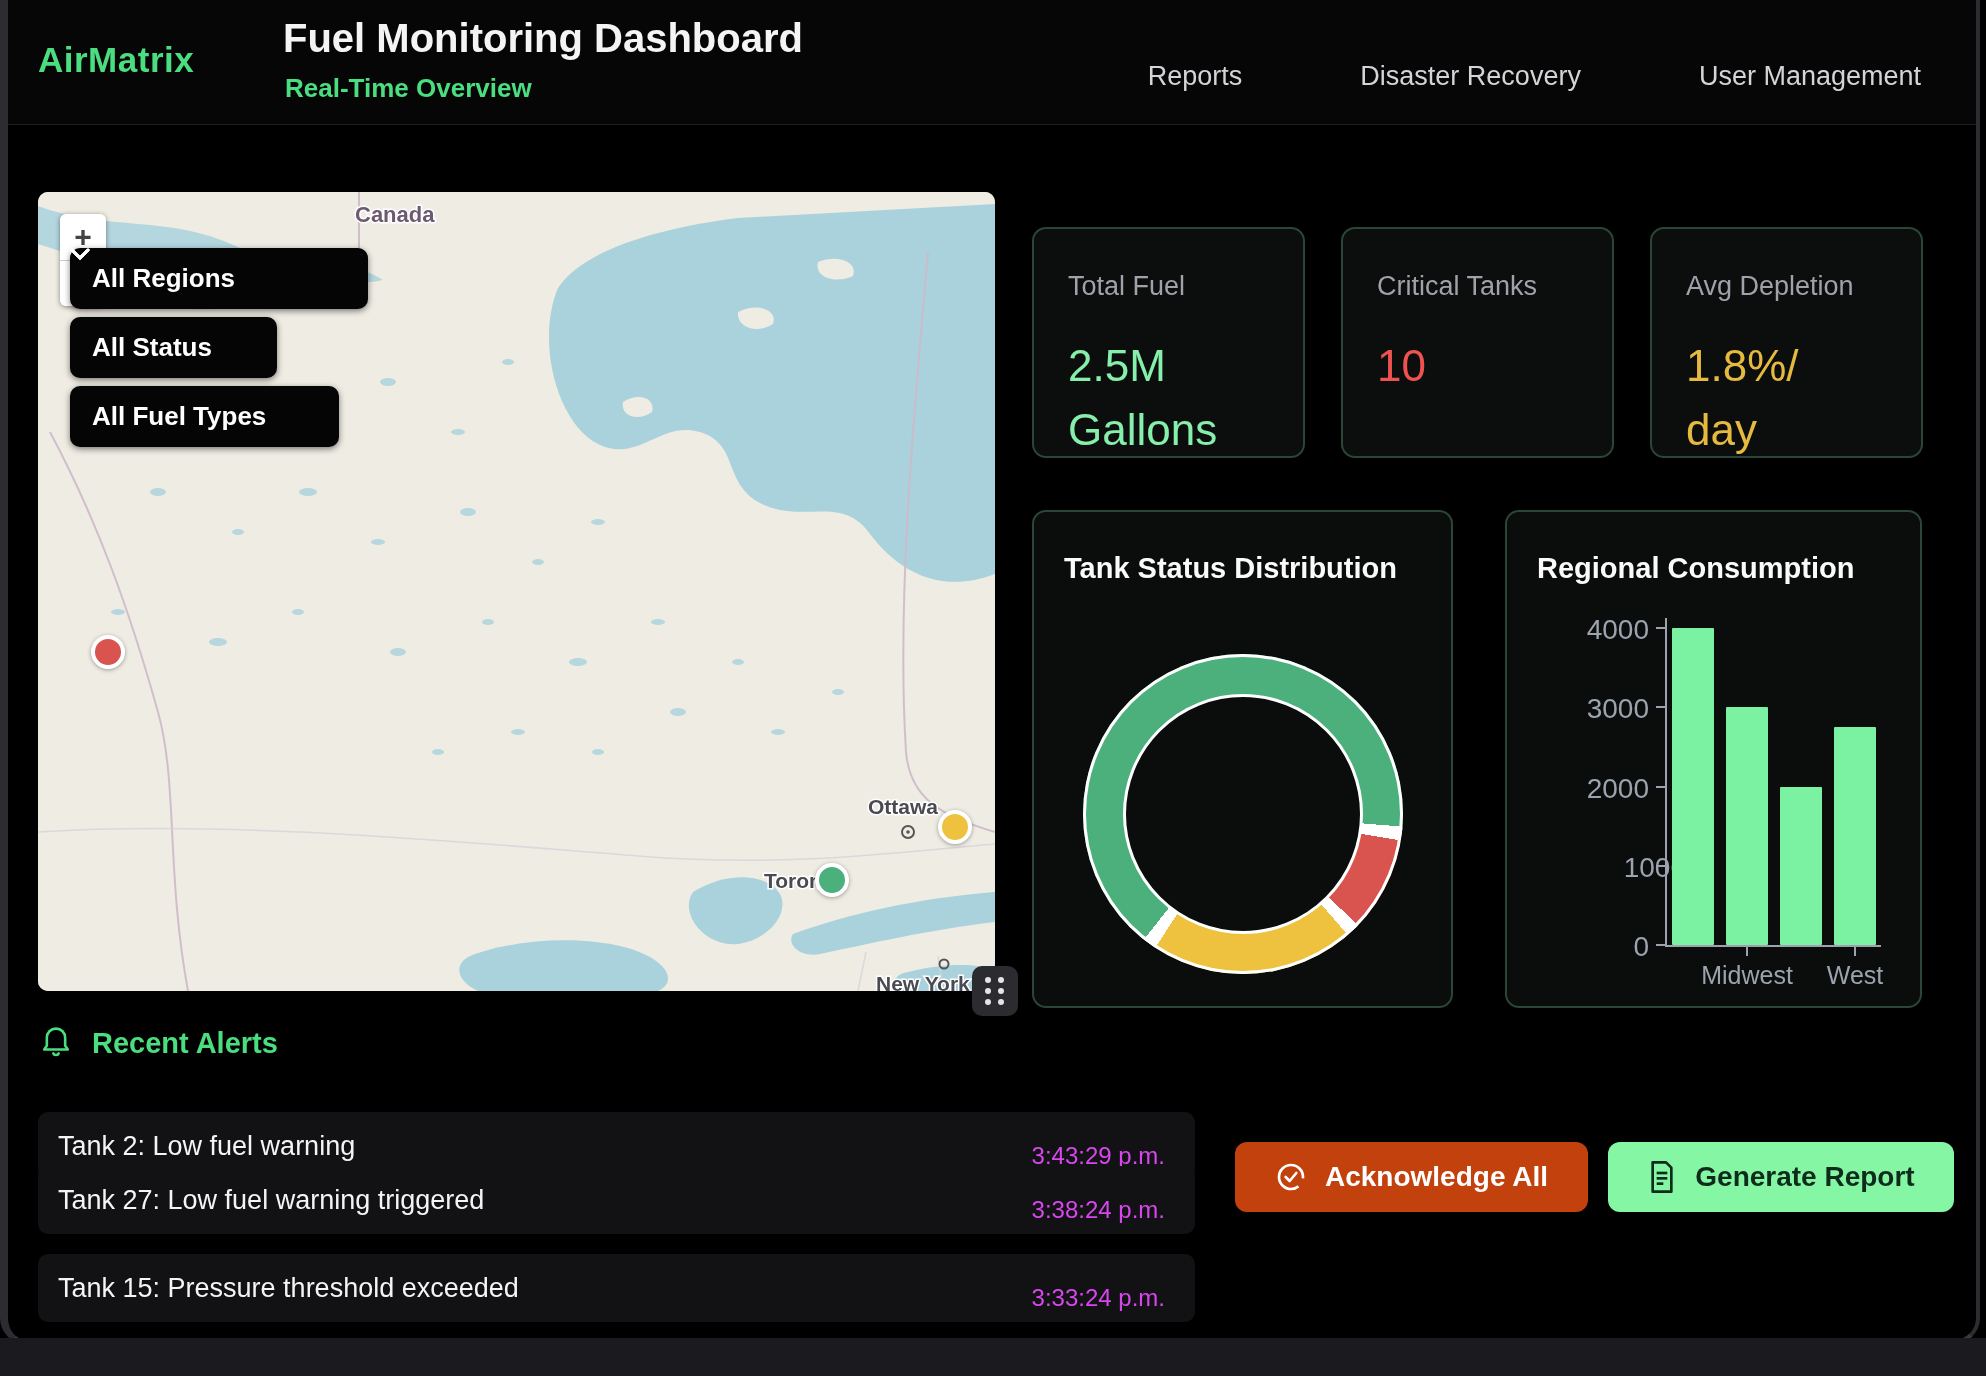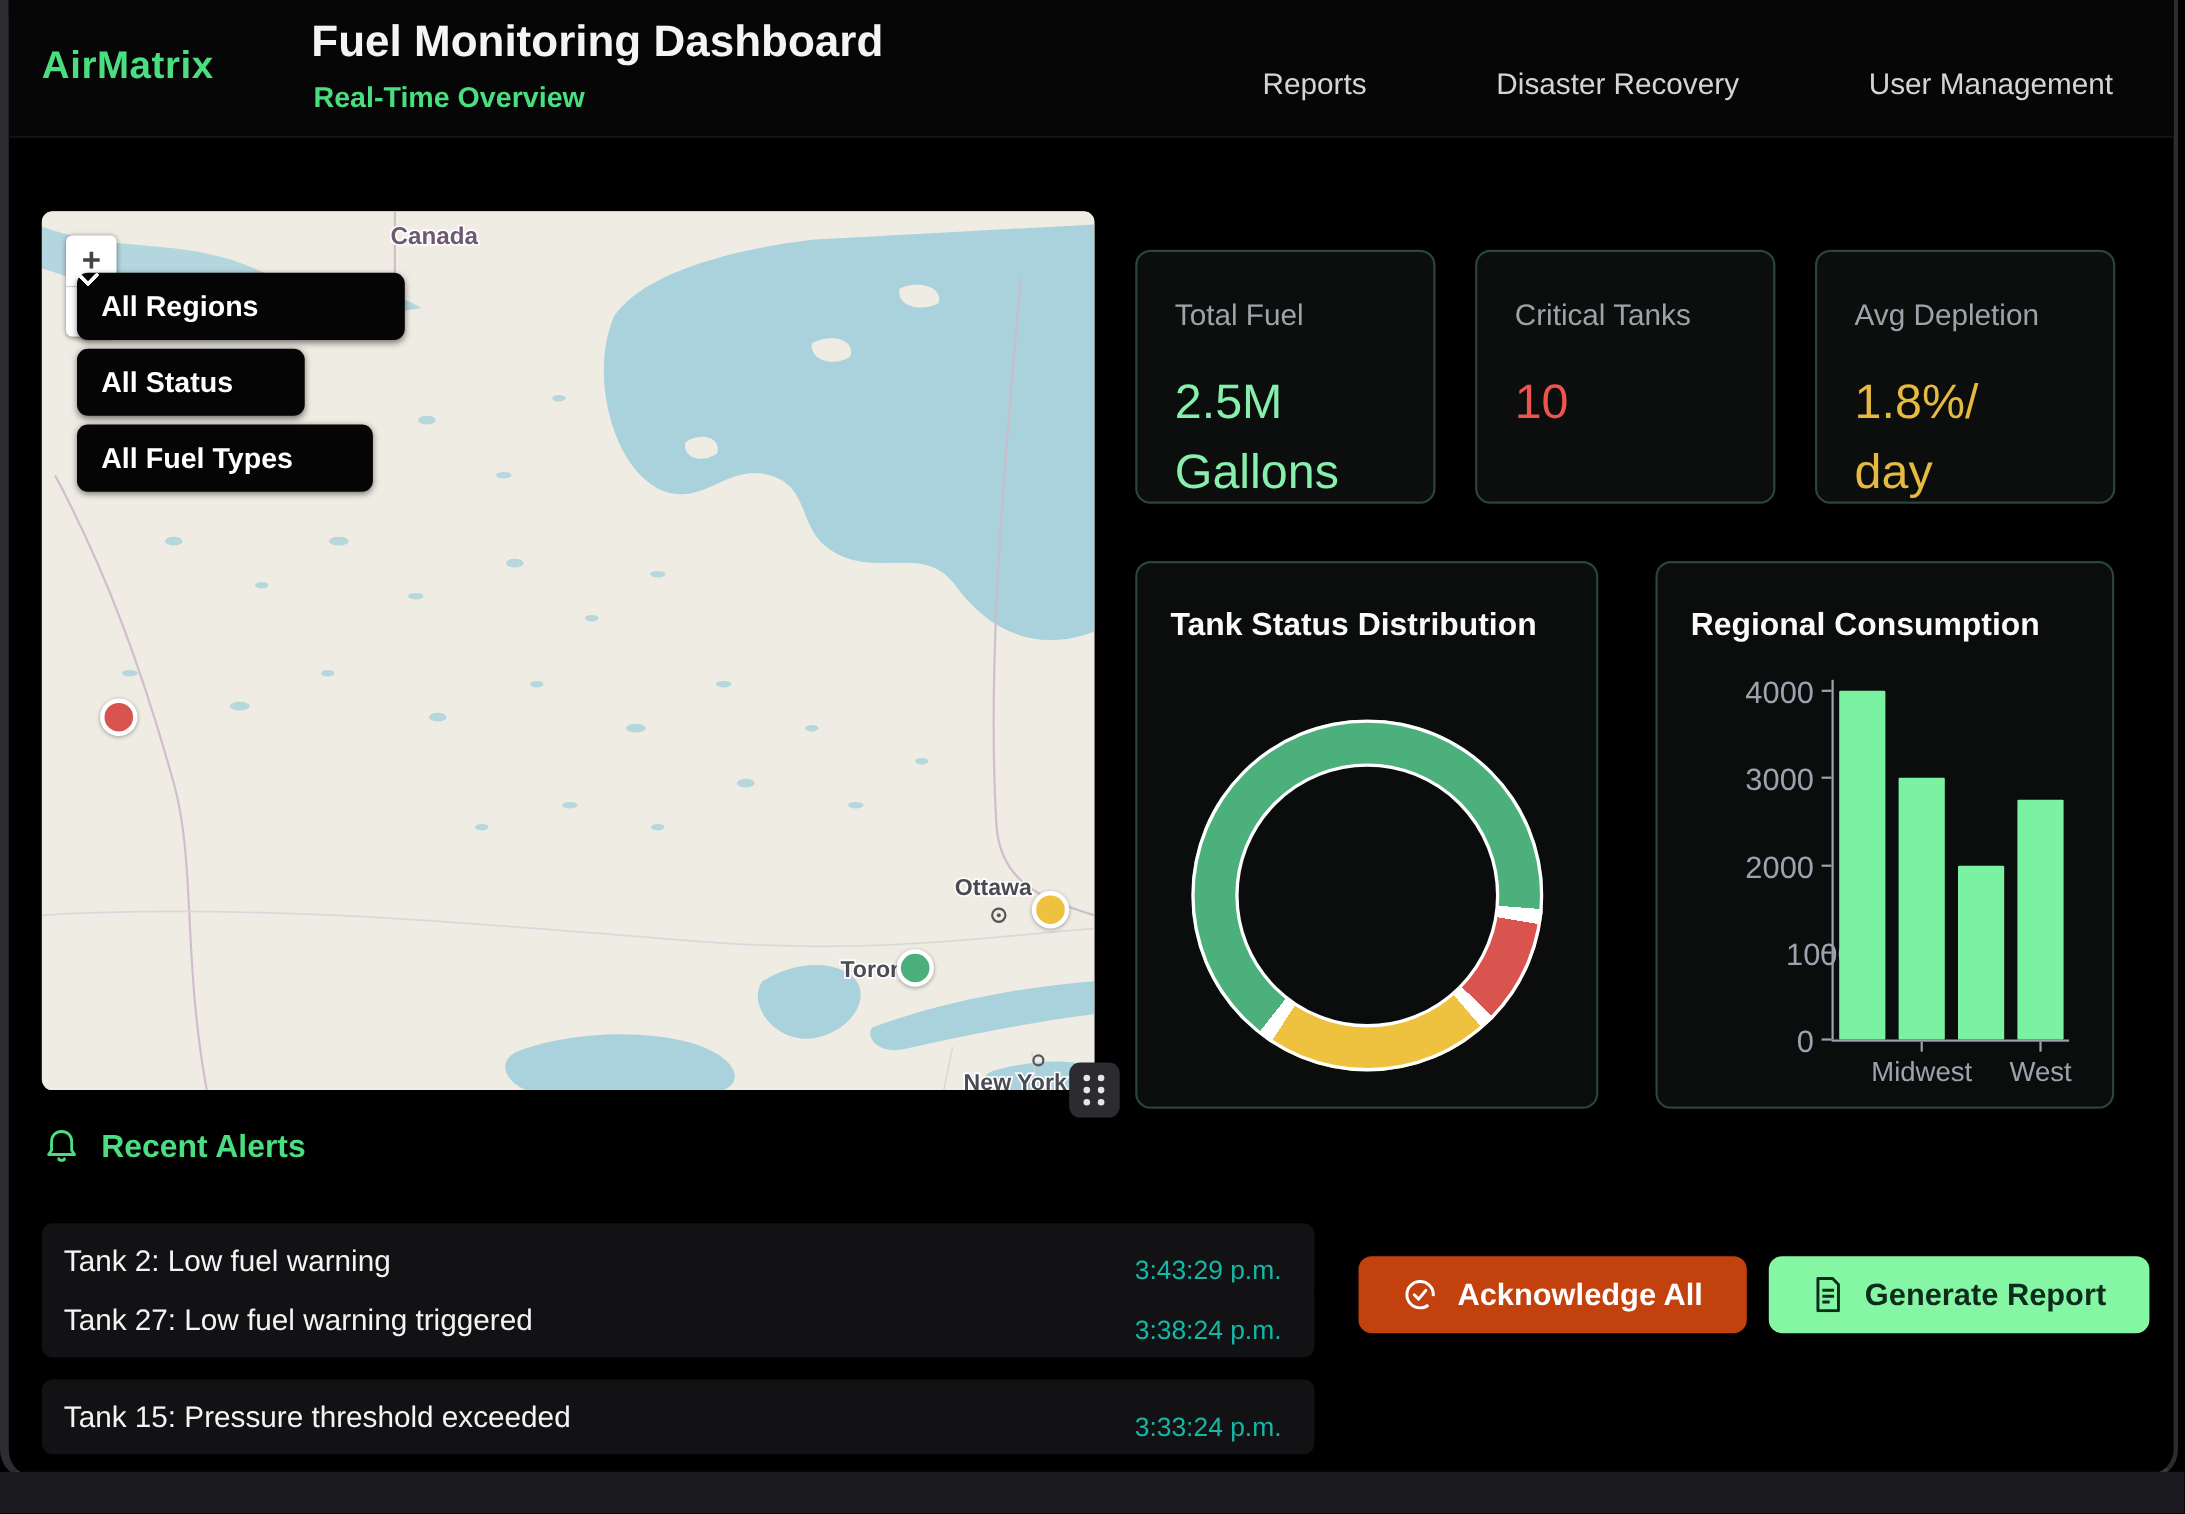--- a/index.html
+++ b/index.html
@@ -71,21 +71,21 @@
   .xlabel { position:absolute; color:#9ca3af; font-size:25px; text-align:center; }
   .bar { position:absolute; border-radius:1px; }
 
   
   .alerts-header { position:absolute; left:40px; top:1026px; display:flex; align-items:center; gap:20px; }
   .alerts-title { color:#4ade80; font-size:29px; font-weight:bold; }
   .alert-row { position:absolute; left:38px; width:1157px; height:68px; background:#121215;
                border-radius:10px; display:flex; align-items:center; justify-content:space-between;
                padding:0 30px 0 20px; cursor:pointer; }
   .alert-msg { color:#f4f4f5; font-size:27px; }
-  .alert-time { color:#14b8a6; font-size:24px;margin-top:20px; }
+  .alert-time { color:#d946ef; font-size:24px;margin-top:20px; }
 
   
   .btn { position:absolute; top:1142px; height:70px; border:none; border-radius:12px;
          display:flex; align-items:center; justify-content:center; gap:18px;
          font-size:28px; font-weight:bold; cursor:pointer;
          font-family:"Liberation Sans","DejaVu Sans",sans-serif; }
   .btn-ack { left:1235px; width:353px; background:#c2410c; color:#fff; }
   .btn-gen { left:1608px; width:346px; background:#85f7a4; color:#0e2c1b; }
 </style>
 </head>

